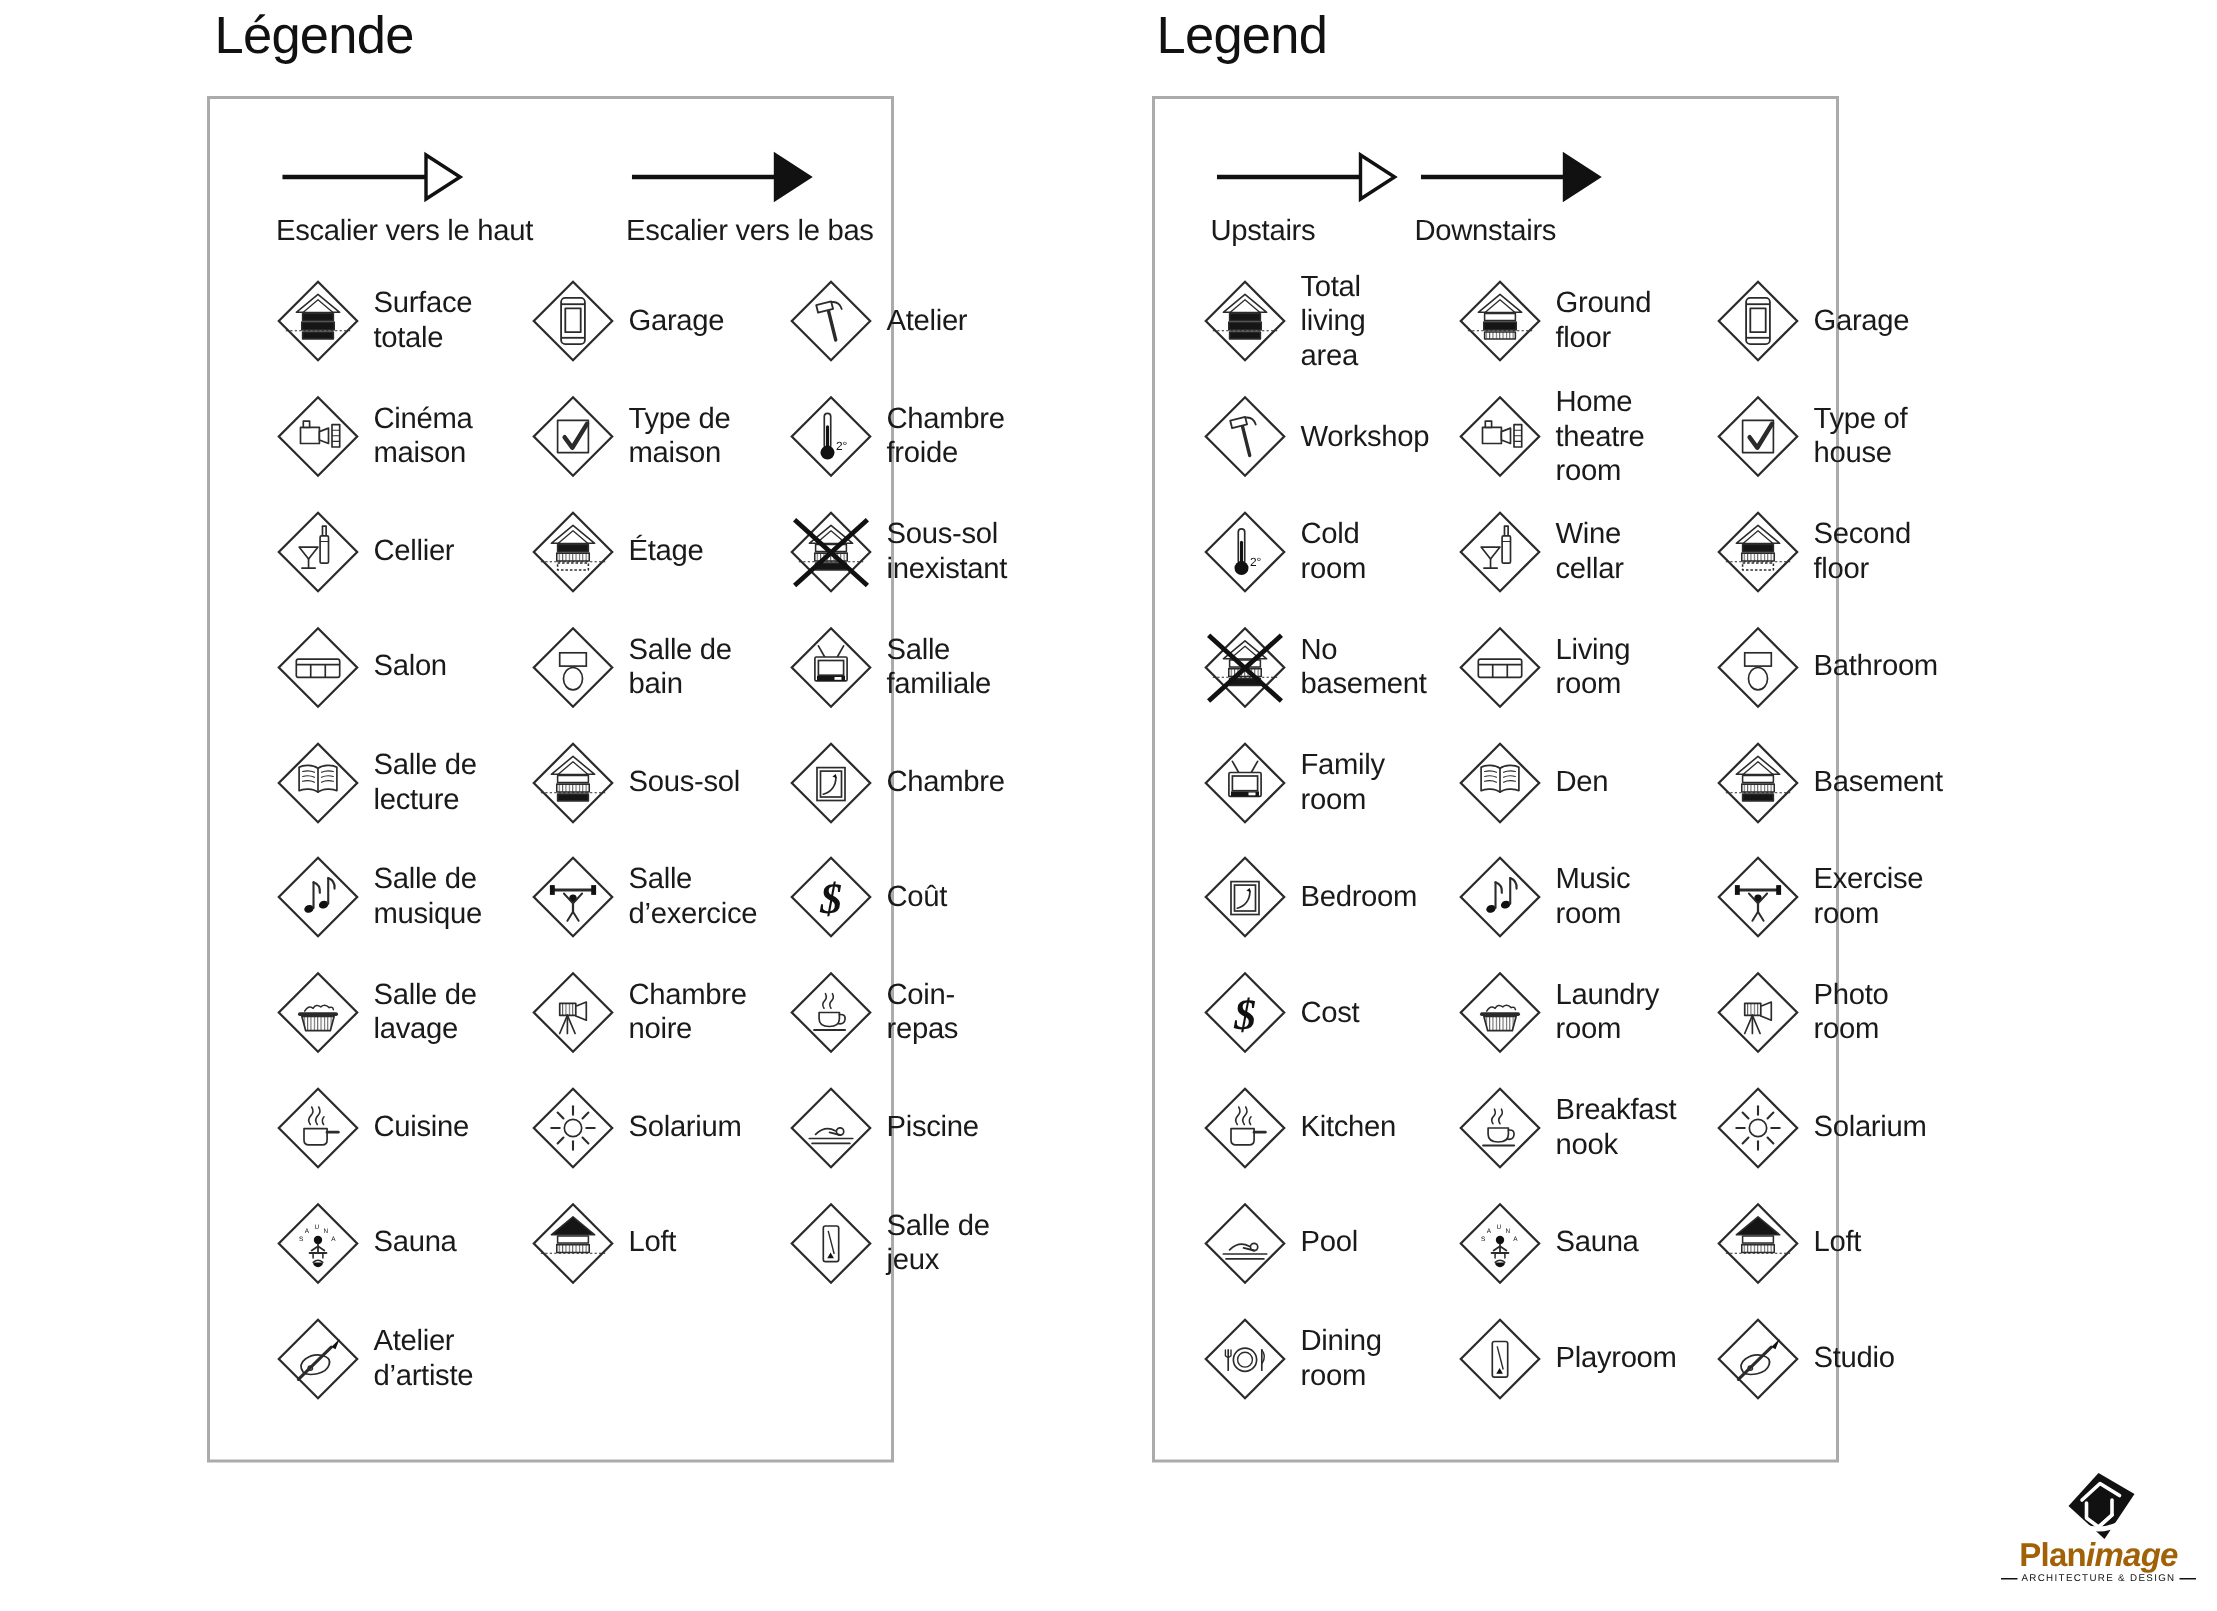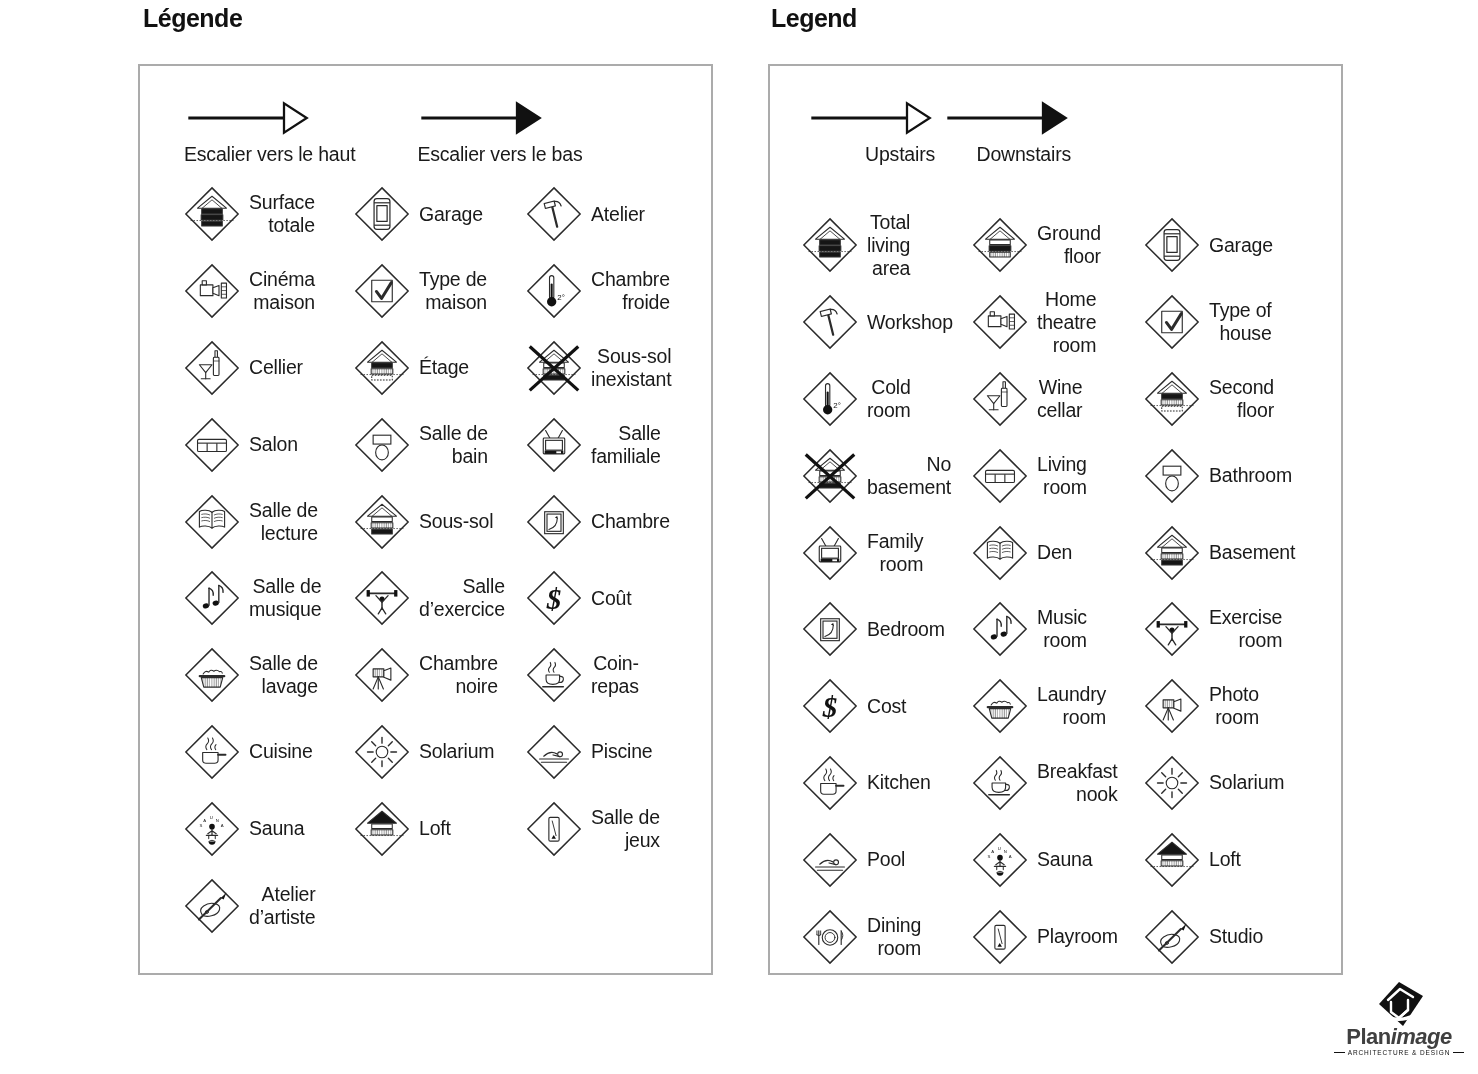--- a/index.html
+++ b/index.html
@@ -1,45 +1,45 @@
 <!DOCTYPE html>
 <html><head>
 <meta charset="utf-8">
 <style>
   html,body{margin:0;padding:0;background:#fff;}
   body{width:1478px;height:1074px;position:relative;overflow:hidden;
        font-family:"Liberation Sans", sans-serif;color:#1a1a1a;}
-  .panel-title{position:absolute;top:4px;font-size:25px;font-weight:700;
+  .panel-title{position:absolute;top:4px;font-size:35px;font-weight:400;
        letter-spacing:-0.5px;color:#111;}
   #title-fr{left:143px;}
   #title-en{left:771px;}
-  .panel{position:absolute;top:64px;width:575px;height:911px;
-       border:2px solid #ababab;background:#fff;box-sizing:border-box;text-align:right;}
+  .panel{position:absolute;top:64px;width:458px;height:911px;
+       border:2px solid #ababab;background:#fff;box-sizing:border-box;}
   #panel-fr{left:138px;}
   #panel-en{left:768px;}
   .arrows{position:absolute;top:34px;display:flex;}
   #panel-fr .arrows{left:44px;gap:62px;}
   #panel-en .arrows{left:37px;gap:8px;}
   .arrow-item{display:flex;flex-direction:column;}
   .arrow-svg{display:block;width:128px;height:36px;}
   .arrow-svg line{stroke:#111;stroke-width:3.2;}
   .arrow-svg polygon{stroke:#111;stroke-width:2.4;fill:#fff;stroke-linejoin:miter;}
   .arrow-svg polygon.filled{fill:#111;}
   .arrow-label{margin-top:7px;font-size:19.5px;letter-spacing:-0.2px;white-space:nowrap;}
   .grid{position:absolute;top:110px;display:grid;
        grid-template-columns:170px 172px 195px;grid-auto-rows:76.8px;align-items:center;}
   #panel-fr .grid{left:44px;}
-  #panel-en .grid{left:32px;margin-top:31px;}
+  #panel-en .grid{left:32px;}
   .cell{display:flex;align-items:center;gap:9px;}
   .dicon{width:56px;height:56px;flex:0 0 56px;}
   .lbl{font-size:19.5px;line-height:23px;letter-spacing:-0.2px;white-space:pre-line;}
   
   .logo{position:absolute;right:14px;bottom:18px;width:130px;text-align:center;}
   .logo-mark{display:block;margin:0 auto -2px auto;}
-  .brand{font-size:22px;line-height:22px;color:#404040;white-space:nowrap;}
+  .brand{font-size:22px;line-height:22px;color:#a16207;white-space:nowrap;}
   .brand .b1{font-weight:900;letter-spacing:-0.5px;}
   .brand .b2{font-weight:900;font-style:italic;letter-spacing:-0.5px;}
   .tagline{display:flex;align-items:center;gap:3px;margin-top:1px;}
   .tagline::before,.tagline::after{content:"";flex:1;height:1px;background:#111;}
   .tagline span{font-size:6.5px;letter-spacing:0.9px;color:#111;white-space:nowrap;}
   svg text{stroke:none;}
 </style>
 </head>
 <body>
 

